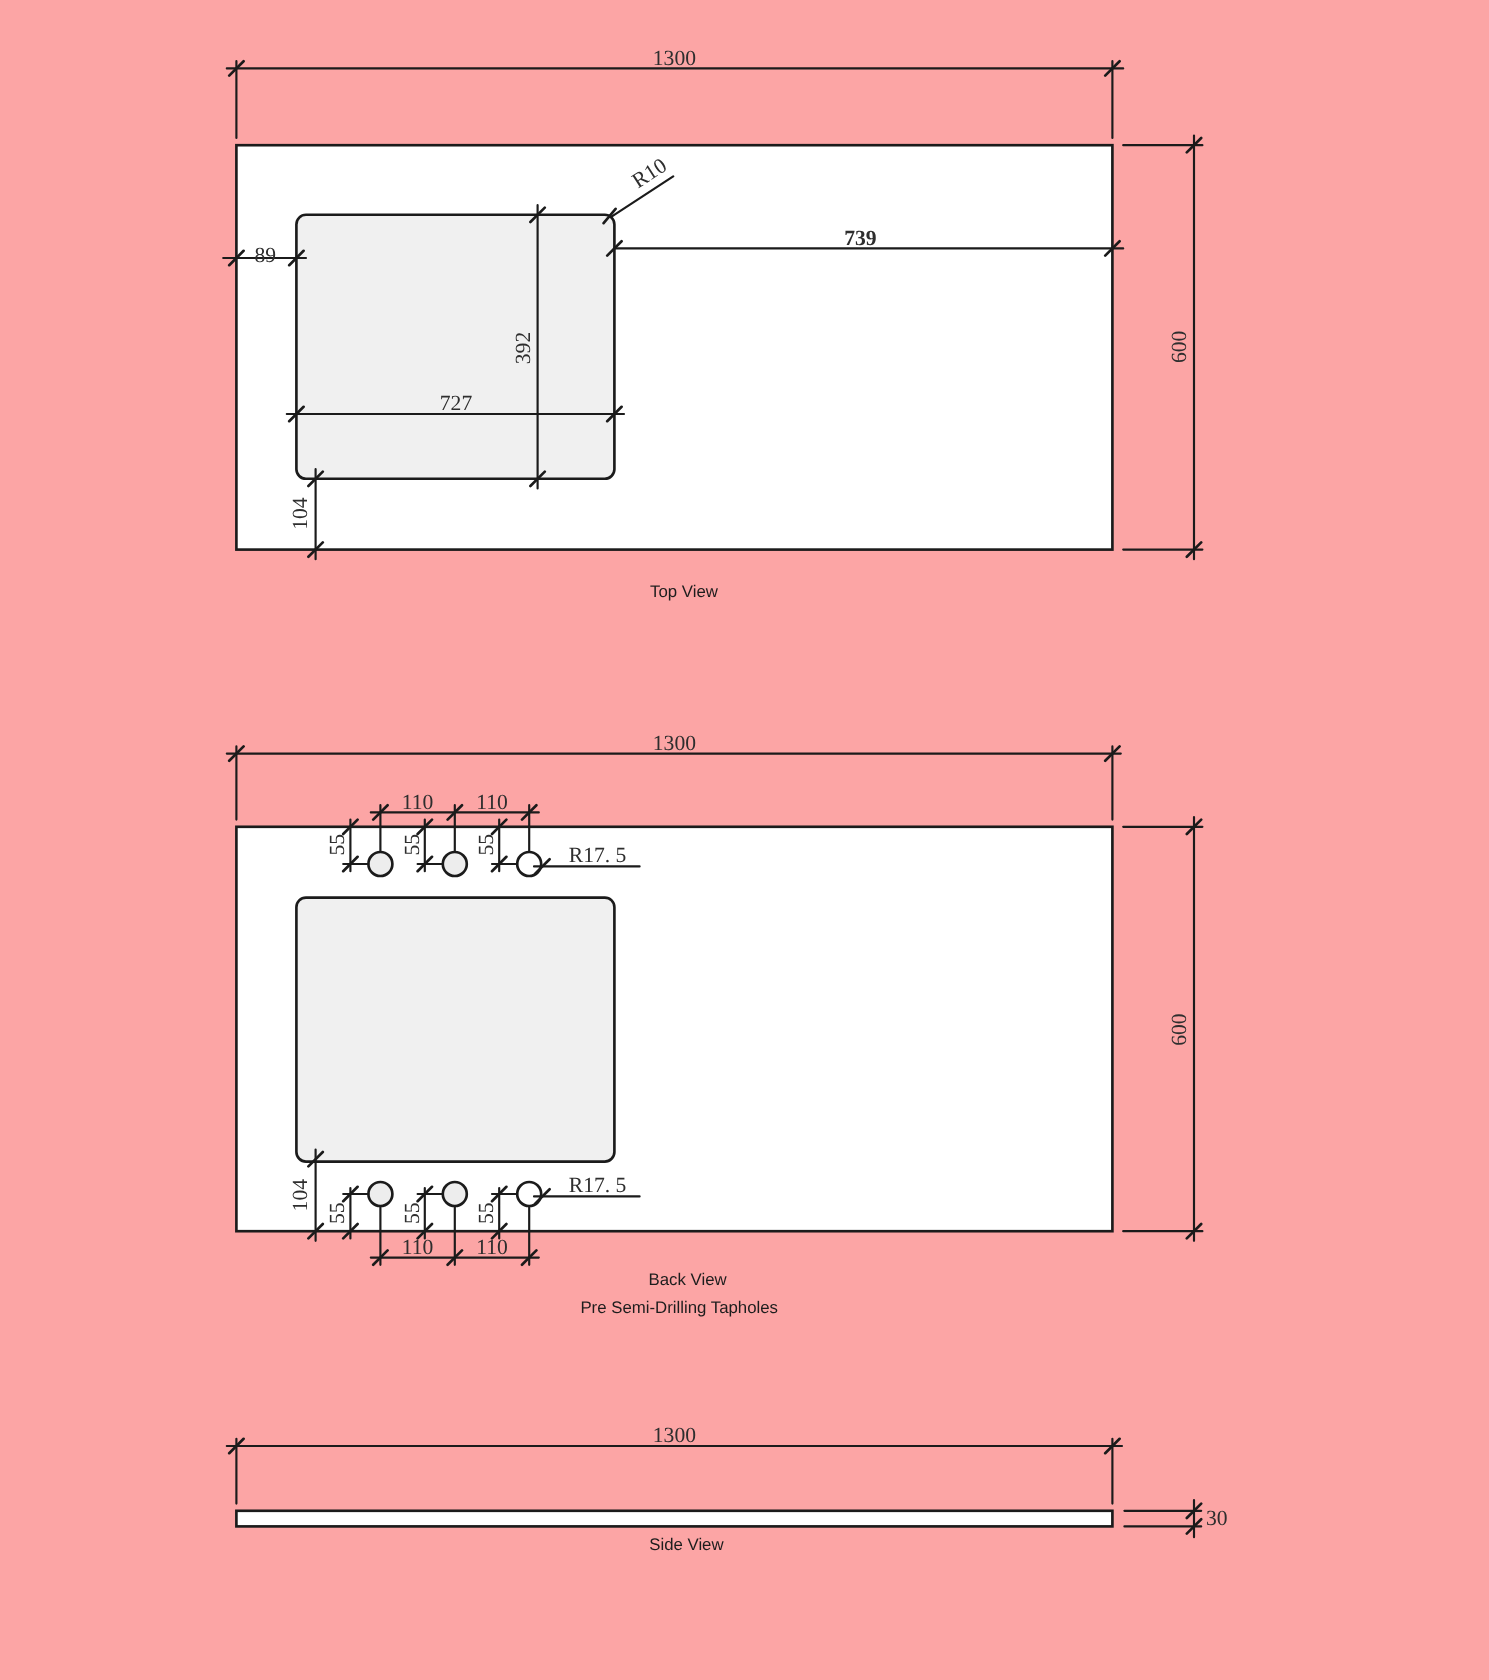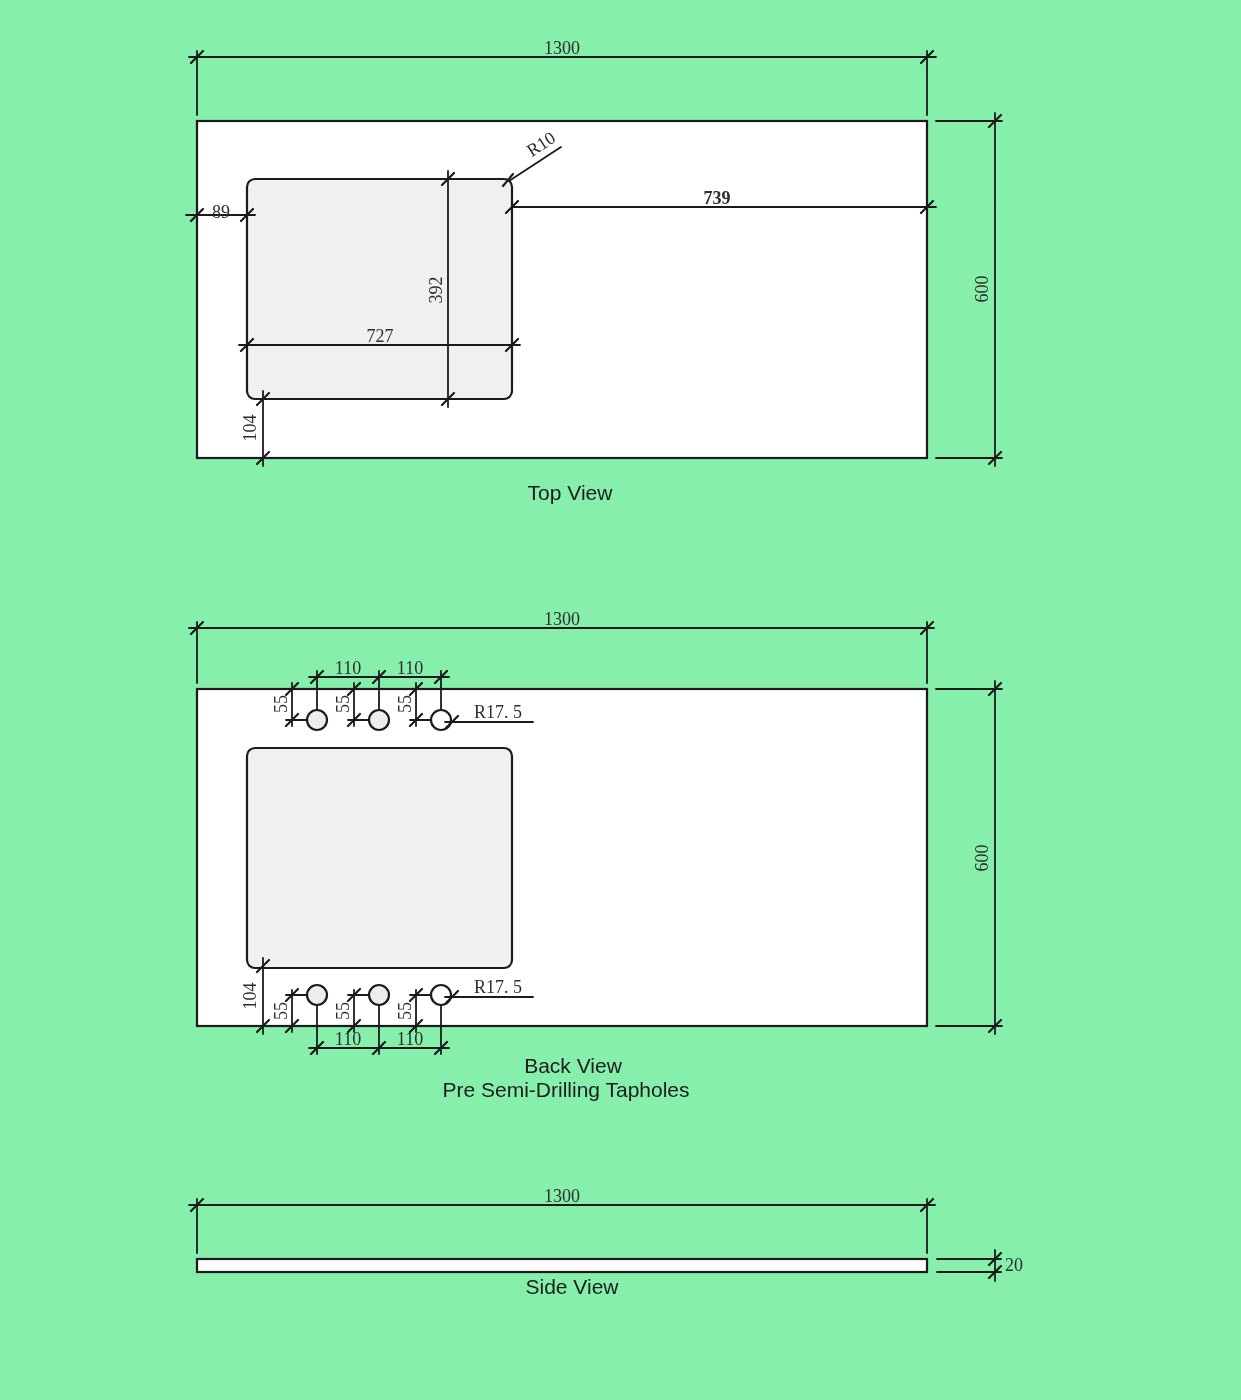--- a/index.html
+++ b/index.html
@@ -1,38 +1,38 @@
 <!DOCTYPE html>
 <html><head>
 <meta charset="utf-8">
 <style>
   html,body { margin:0; padding:0; background:#ffffff; }
   #sheet {
     position:relative;
     width:1241px; height:1400px;
-    background:#86efac;
+    background:#fca5a5;
     font-family:"Liberation Sans", sans-serif;
     overflow:hidden;
   }
   #sheet svg { position:absolute; left:0; top:0; }
   .dim {
     position:absolute;
     font-family:"Liberation Serif","DejaVu Serif",serif;
     font-size:18px;
     color:#2e2e2e;
     line-height:1;
     white-space:nowrap;
     transform:translate(-50%,-50%);
   }
   .dim.v { transform:translate(-50%,-50%) rotate(-90deg); }
   .dim.r10 { transform:translate(-50%,-50%) rotate(-33deg); }
   .vlabel {
     position:absolute;
     font-family:"Liberation Sans", sans-serif;
-    font-size:21px;
+    font-size:14px;
     color:#1d1d1d;
     line-height:1.35;
     white-space:nowrap;
     transform:translate(-50%,-50%);
     text-align:center;
   }
 </style>
 </head>
 <body>
 
@@ -146,16 +146,16 @@
   <span class="dim v" style="left:343px; top:1011px;">55</span>
   <span class="dim v" style="left:405px; top:1011px;">55</span>
   <span class="dim" style="left:498px; top:987px;">R17. 5</span>
   <span class="dim" style="left:348px; top:1039px;">110</span>
   <span class="dim" style="left:410px; top:1039px;">110</span>
 
   <span class="vlabel" style="left:573px; top:1066px;">Back View</span>
   <span class="vlabel" style="left:566px; top:1090px;">Pre Semi-Drilling Tapholes</span>
 
   <span class="dim" style="left:562px; top:1196px;">1300</span>
-  <span class="dim" style="left:1014px; top:1265px;">20</span>
+  <span class="dim" style="left:1014px; top:1265px;">30</span>
   <span class="vlabel" style="left:572px; top:1287px;">Side View</span>
 
 </div>
 
 </body></html>

